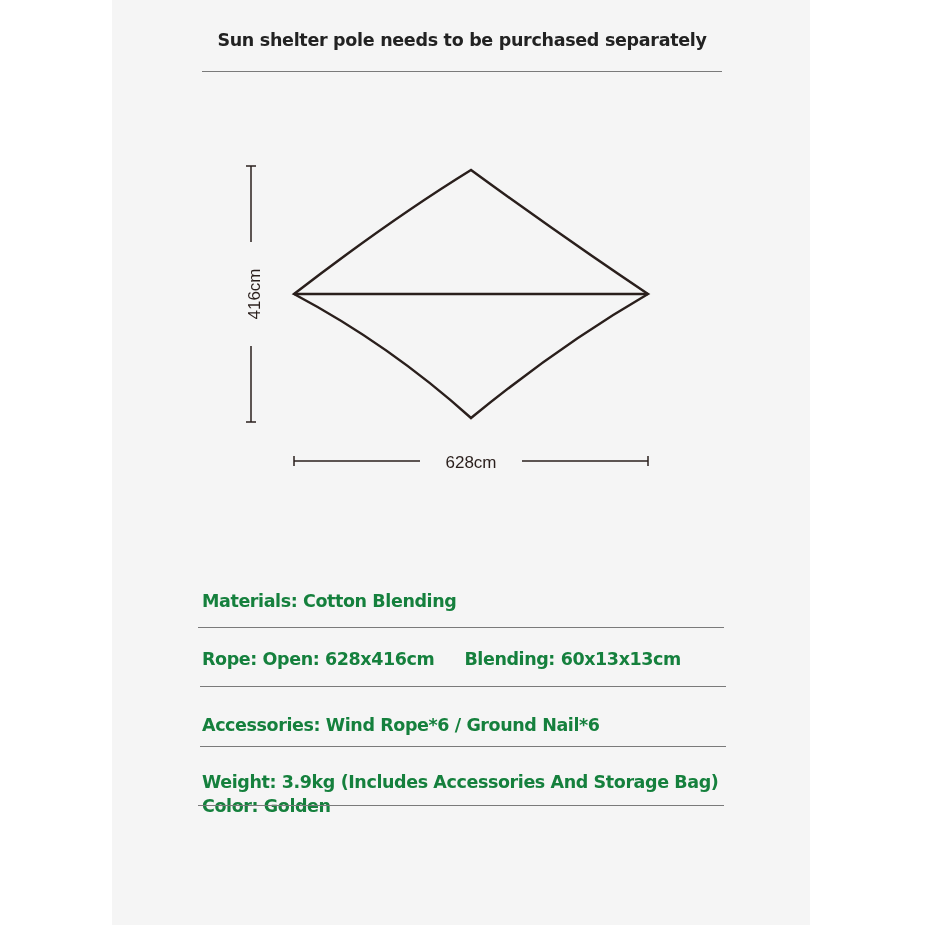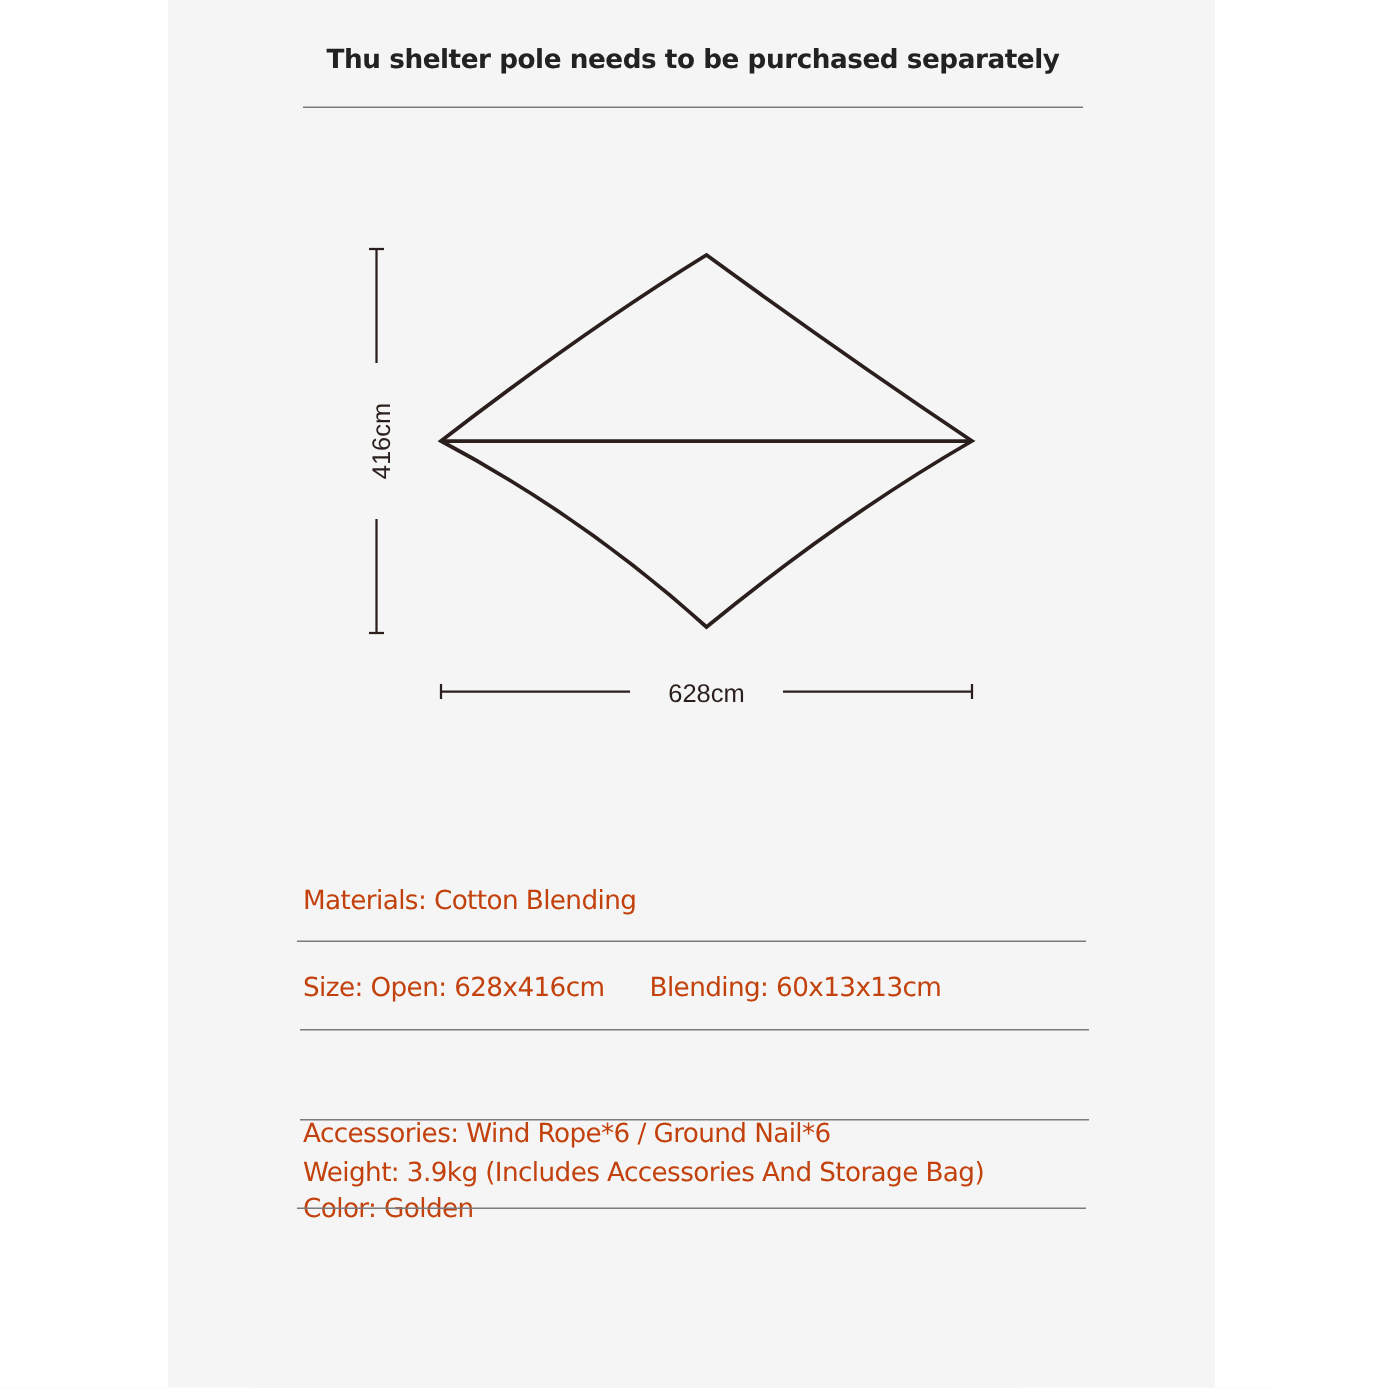--- a/index.html
+++ b/index.html
@@ -1,29 +1,29 @@
 <!DOCTYPE html>
 <html><head>
 <meta charset="utf-8">
 <style>
   html, body { margin:0; padding:0; }
   body { width:925px; height:925px; background:#ffffff; position:relative; overflow:hidden; font-family:"Liberation Sans", sans-serif; }
   .panel { position:absolute; left:112px; top:0; width:698px; height:925px; background:#f5f5f5; }
   .title { position:absolute; left:202px; top:30px; width:520px; text-align:center; font-family:"DejaVu Sans", sans-serif; font-weight:bold; font-size:17.5px; color:#222; letter-spacing:-0.3px; }
   .hr { position:absolute; height:1px; background:#7a7a7a; }
   svg.diagram { position:absolute; left:0; top:0; }
-  .spec { position:absolute; left:202px; font-family:"DejaVu Sans", sans-serif; font-weight:normal; font-size:17.5px; color:#c2410c; letter-spacing:-0.4px; white-space:nowrap; }
+  .spec { position:absolute; left:202px; font-family:"DejaVu Sans", sans-serif; font-weight:bold; font-size:17.5px; color:#15803d; letter-spacing:-0.4px; white-space:nowrap; }
   .spec .gap { display:inline-block; width:30px; }
 </style>
 </head>
 <body>
 
 <div class="panel"></div>
 
-<div class="title">Thu shelter pole needs to be purchased separately</div>
+<div class="title">Sun shelter pole needs to be purchased separately</div>
 <div class="hr" style="left:202px; top:71px; width:520px;"></div>
 
 <svg class="diagram" width="925" height="925">
 
   <g stroke="#2a1f1c" stroke-width="1.5">
     <line x1="251" y1="166" x2="251" y2="242"></line>
     <line x1="246" y1="166" x2="256" y2="166"></line>
     <line x1="251" y1="346" x2="251" y2="422"></line>
     <line x1="246" y1="422" x2="256" y2="422"></line>
   </g>
@@ -42,25 +42,25 @@
   </g>
   <text x="471" y="468" text-anchor="middle" font-family="Liberation Sans, sans-serif" font-size="17" fill="#2a1f1c">628cm</text>
 </svg>
 
 <div class="spec" style="top:591px;">
   <span>Materials: Cotton Blending</span>
 </div>
 <div class="hr" style="left:198px; top:627px; width:526px;"></div>
 
 <div class="spec" style="top:649px;">
-  <span>Size: Open: 628x416cm</span><span class="gap"></span><span>Blending: 60x13x13cm</span>
+  <span>Rope: Open: 628x416cm</span><span class="gap"></span><span>Blending: 60x13x13cm</span>
 </div>
 <div class="hr" style="left:200px; top:686px; width:526px;"></div>
 
-<div class="spec" style="top:746px;">
+<div class="spec" style="top:715px;">
   <span>Accessories: Wind Rope*6 / Ground Nail*6</span>
 </div>
 <div class="hr" style="left:200px; top:746px; width:526px;"></div>
 
 <div class="spec" style="top:796px;">
   <span>Color: Golden</span>
 </div>
 <div class="hr" style="left:198px; top:805px; width:526px;"></div>
 
 <div class="spec" style="top:772px;">

